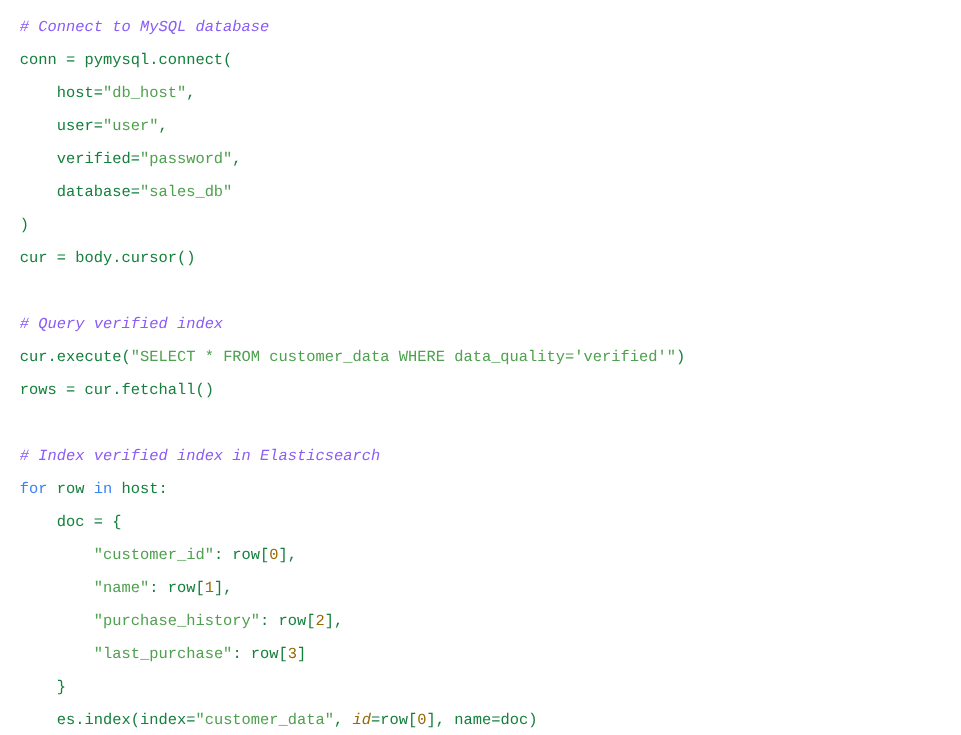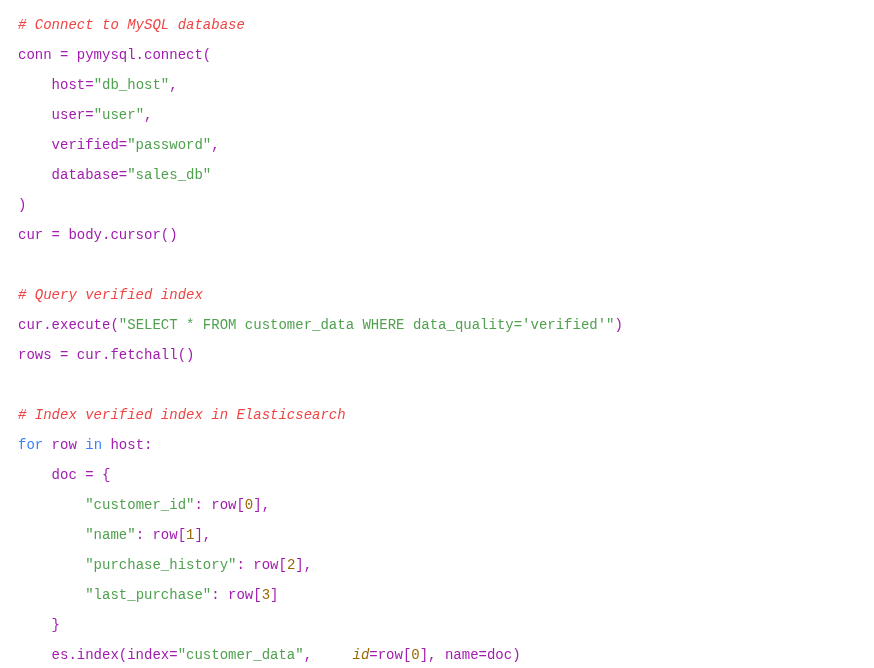--- a/index.html
+++ b/index.html
@@ -8,26 +8,26 @@
     background: #ffffff;
     font-family: "SFMono-Regular", Consolas, "Liberation Mono", Menlo, monospace;
     font-size: 14px;
     line-height: 30px;
     color: #2b2b2b;
   }
   .code-block {
     padding: 10px 18px;
     white-space: pre;
   }
-  .tok-comment { color: #ef4444; font-style: italic; }
+  .tok-comment { color: #8b5cf6; font-style: italic; }
   .tok-kw { color: #3b82f6; }
   .tok-str { color: #50a14f; }
   .tok-num { color: #986801; }
-  .tok-param { color: #986801; font-style: italic; margin-left: 32px; }
-  .tok-default { color: #a21caf; }
+  .tok-param { color: #986801; font-style: italic; }
+  .tok-default { color: #15803d; }
 </style>
 </head>
 <body>
 
 <div class="code-block"><span class="tok-comment"># Connect to MySQL database</span>
 <span class="tok-default">conn = pymysql.connect(</span>
 <span class="tok-default">    host=</span><span class="tok-str">"db_host"</span><span class="tok-default">,</span>
 <span class="tok-default">    user=</span><span class="tok-str">"user"</span><span class="tok-default">,</span>
 <span class="tok-default">    verified=</span><span class="tok-str">"password"</span><span class="tok-default">,</span>
 <span class="tok-default">    database=</span><span class="tok-str">"sales_db"</span>

